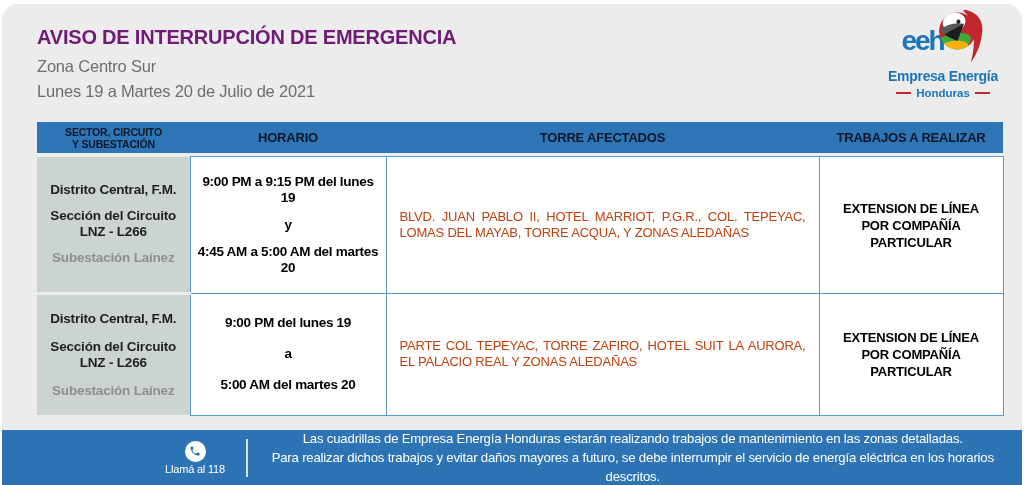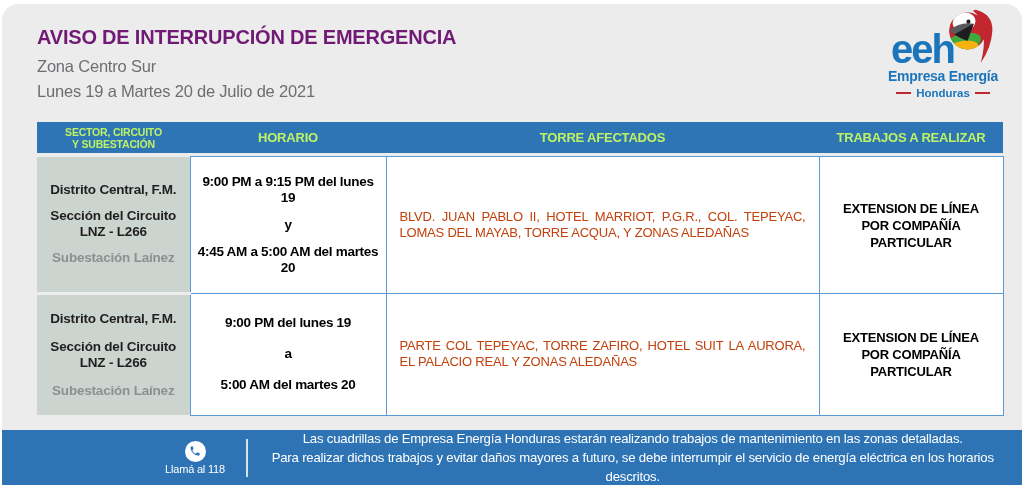--- a/index.html
+++ b/index.html
@@ -21,36 +21,36 @@
     position:absolute;left:37px;top:54px;
     font-size:16.5px;color:#6d6e71;line-height:25px;letter-spacing:-0.2px;
   }
   
   .logo{
     position:absolute;top:6px;right:18px;width:126px;
     display:flex;flex-direction:column;align-items:center;
   }
   .logo-top{display:flex;align-items:flex-end;}
   .eeh-text{
-    font-size:40px;font-weight:bold;color:#1b75bb;
-    letter-spacing:-2px;line-height:34px;margin-bottom:4px;
+    font-size:28px;font-weight:bold;color:#1b75bb;
+    letter-spacing:-2px;line-height:34px;margin-bottom:12px;
   }
   .parrot{width:46px;height:64px;margin-left:-5px;display:block;}
   .logo-company{
     font-size:14px;font-weight:bold;color:#1b75bb;letter-spacing:-0.3px;margin-top:-2px;
   }
   .logo-country{
     display:flex;align-items:center;gap:5px;margin-top:3px;
   }
   .logo-country .dash{width:15px;height:2px;background:#c2262e;}
   .logo-country .txt{font-size:11.5px;font-weight:bold;color:#1b75bb;}
   
   .thead{
     position:absolute;left:37px;top:122px;width:966px;height:31px;
-    background:#2e75b6;display:flex;color:#bef264;
+    background:#2e75b6;display:flex;color:#0f172a;
   }
   .thead span{
     display:flex;align-items:center;justify-content:center;
     font-weight:bold;font-size:13px;text-align:center;letter-spacing:-0.2px;
   }
   .th-c1{width:153px;font-size:10.5px !important;line-height:12px;padding:0 24px;box-sizing:border-box;}
   .th-c2{width:196px;}
   .th-c3{width:433px;}
   .th-c4{width:184px;}
   table.grid{

